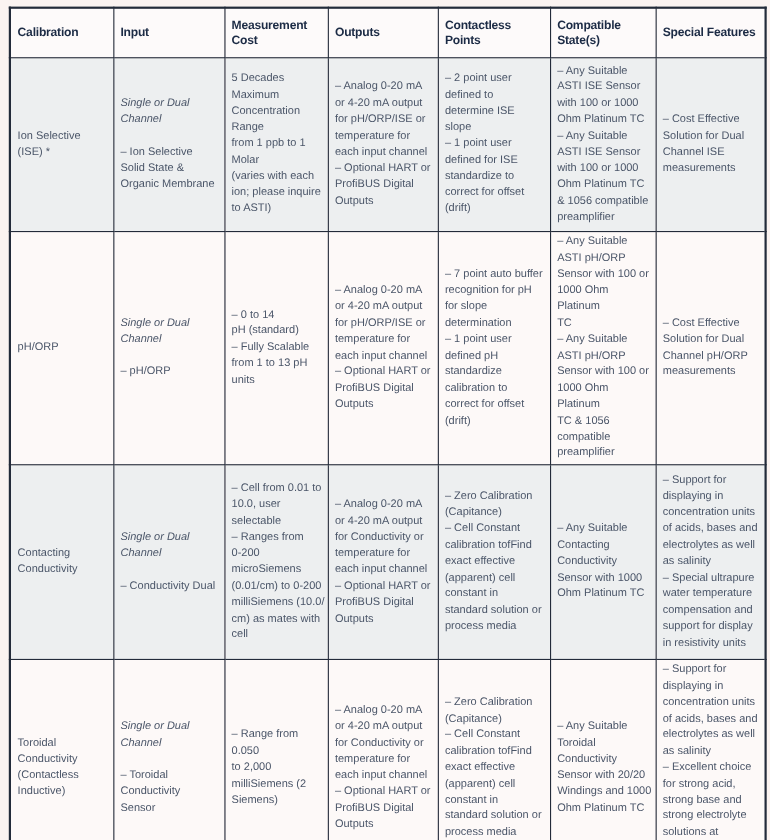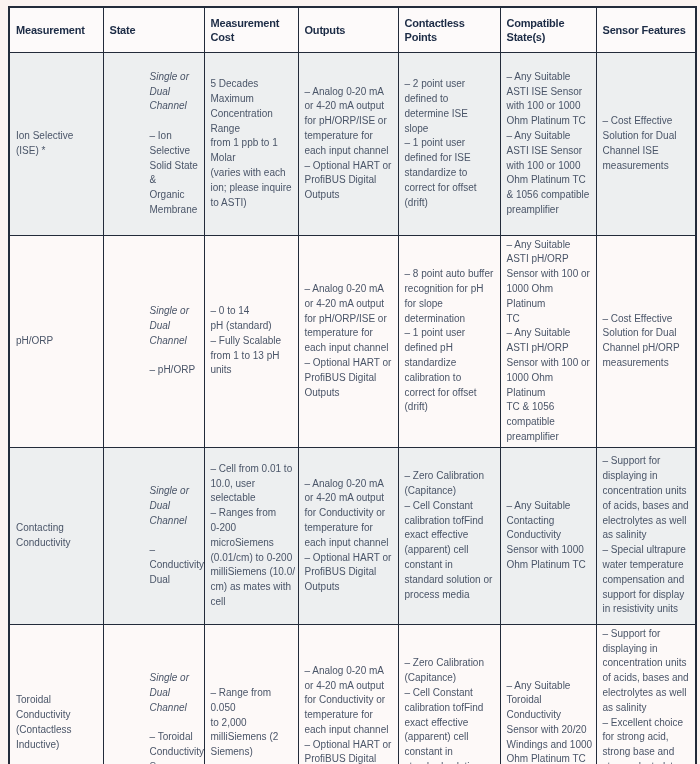--- a/index.html
+++ b/index.html
@@ -38,45 +38,45 @@
     line-height: 14.8px;
     color: #4a5568;
     background: #fdf9f8;
     padding: 2px 2px 2px 6px;
   }
   tr.shade td { background: #edeff0; }
   tr.r1 { height: 158px; }
   tr.r2 { height: 186px; }
   tr.r3 { height: 177px; }
   tr.r4 { height: 193px; }
-  td span { display: block; white-space: pre-line; margin-left: 40px; }
+  td span { display: block; white-space: pre-line; }
   td span.ital { font-style: italic; }
 </style>
 </head>
 <body>
 
 <table class="spec-table">
   <colgroup>
     <col style="width:94px">
     <col style="width:101px">
     <col style="width:94px">
     <col style="width:100px">
     <col style="width:102px">
     <col style="width:96px">
     <col style="width:100px">
   </colgroup>
   <thead>
     <tr>
-      <th>Measurement</th>
-      <th>State</th>
+      <th>Calibration</th>
+      <th>Input</th>
       <th>Measurement Cost</th>
       <th>Outputs</th>
       <th>Contactless Points</th>
       <th>Compatible State(s)</th>
-      <th>Sensor Features</th>
+      <th>Special Features</th>
     </tr>
   </thead>
   <tbody>
     <tr class="r1 shade">
       <td>Ion Selective
 (ISE) *</td>
       <td>
         <span class="ital">Single or Dual
 Channel</span>
         <span>– Ion Selective
@@ -137,21 +137,21 @@
 from 1 to 13 pH
 units</td>
       <td>– Analog  0-20 mA
 or 4-20 mA output
 for pH/ORP/ISE or
 temperature for
 each input channel
 – Optional HART or
 ProfiBUS Digital
 Outputs</td>
-      <td>– 8 point auto buffer
+      <td>– 7 point auto buffer
 recognition for pH
 for slope
 determination
 – 1 point user
 defined pH
 standardize
 calibration to
 correct for offset
 (drift)</td>
       <td>– Any Suitable

